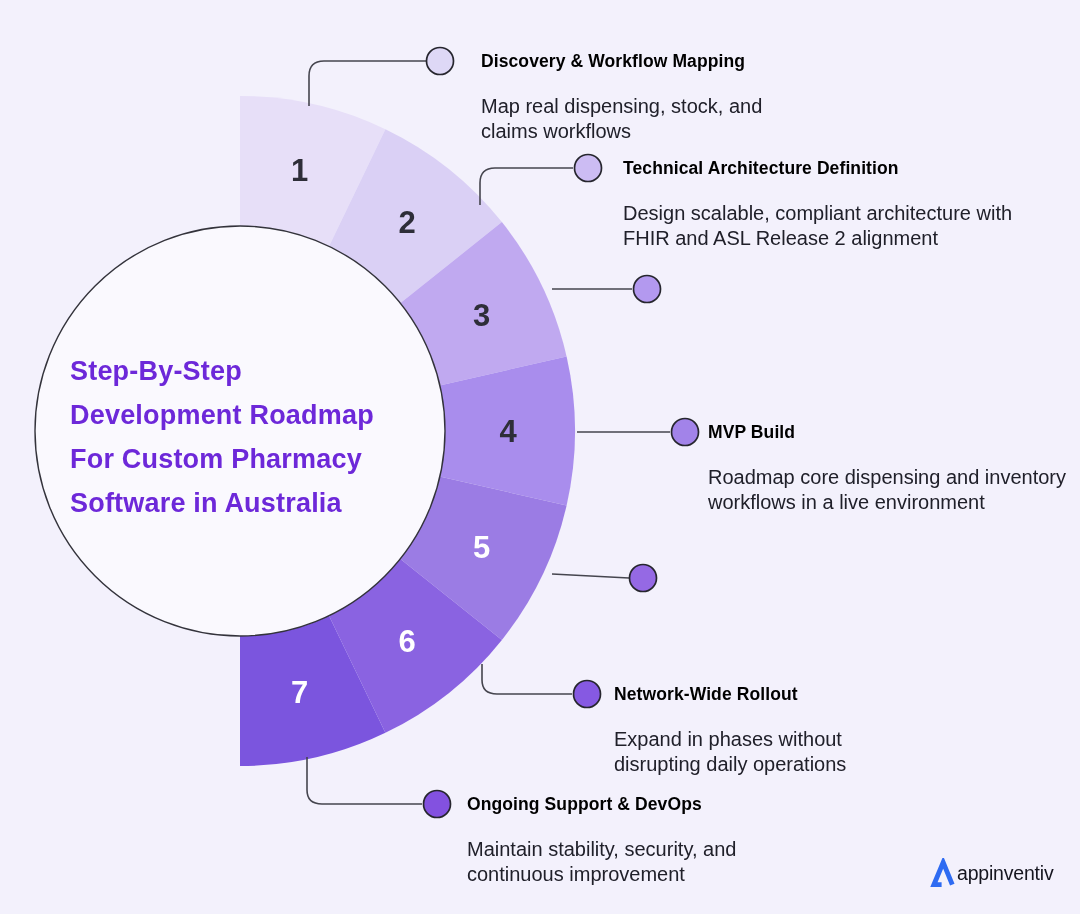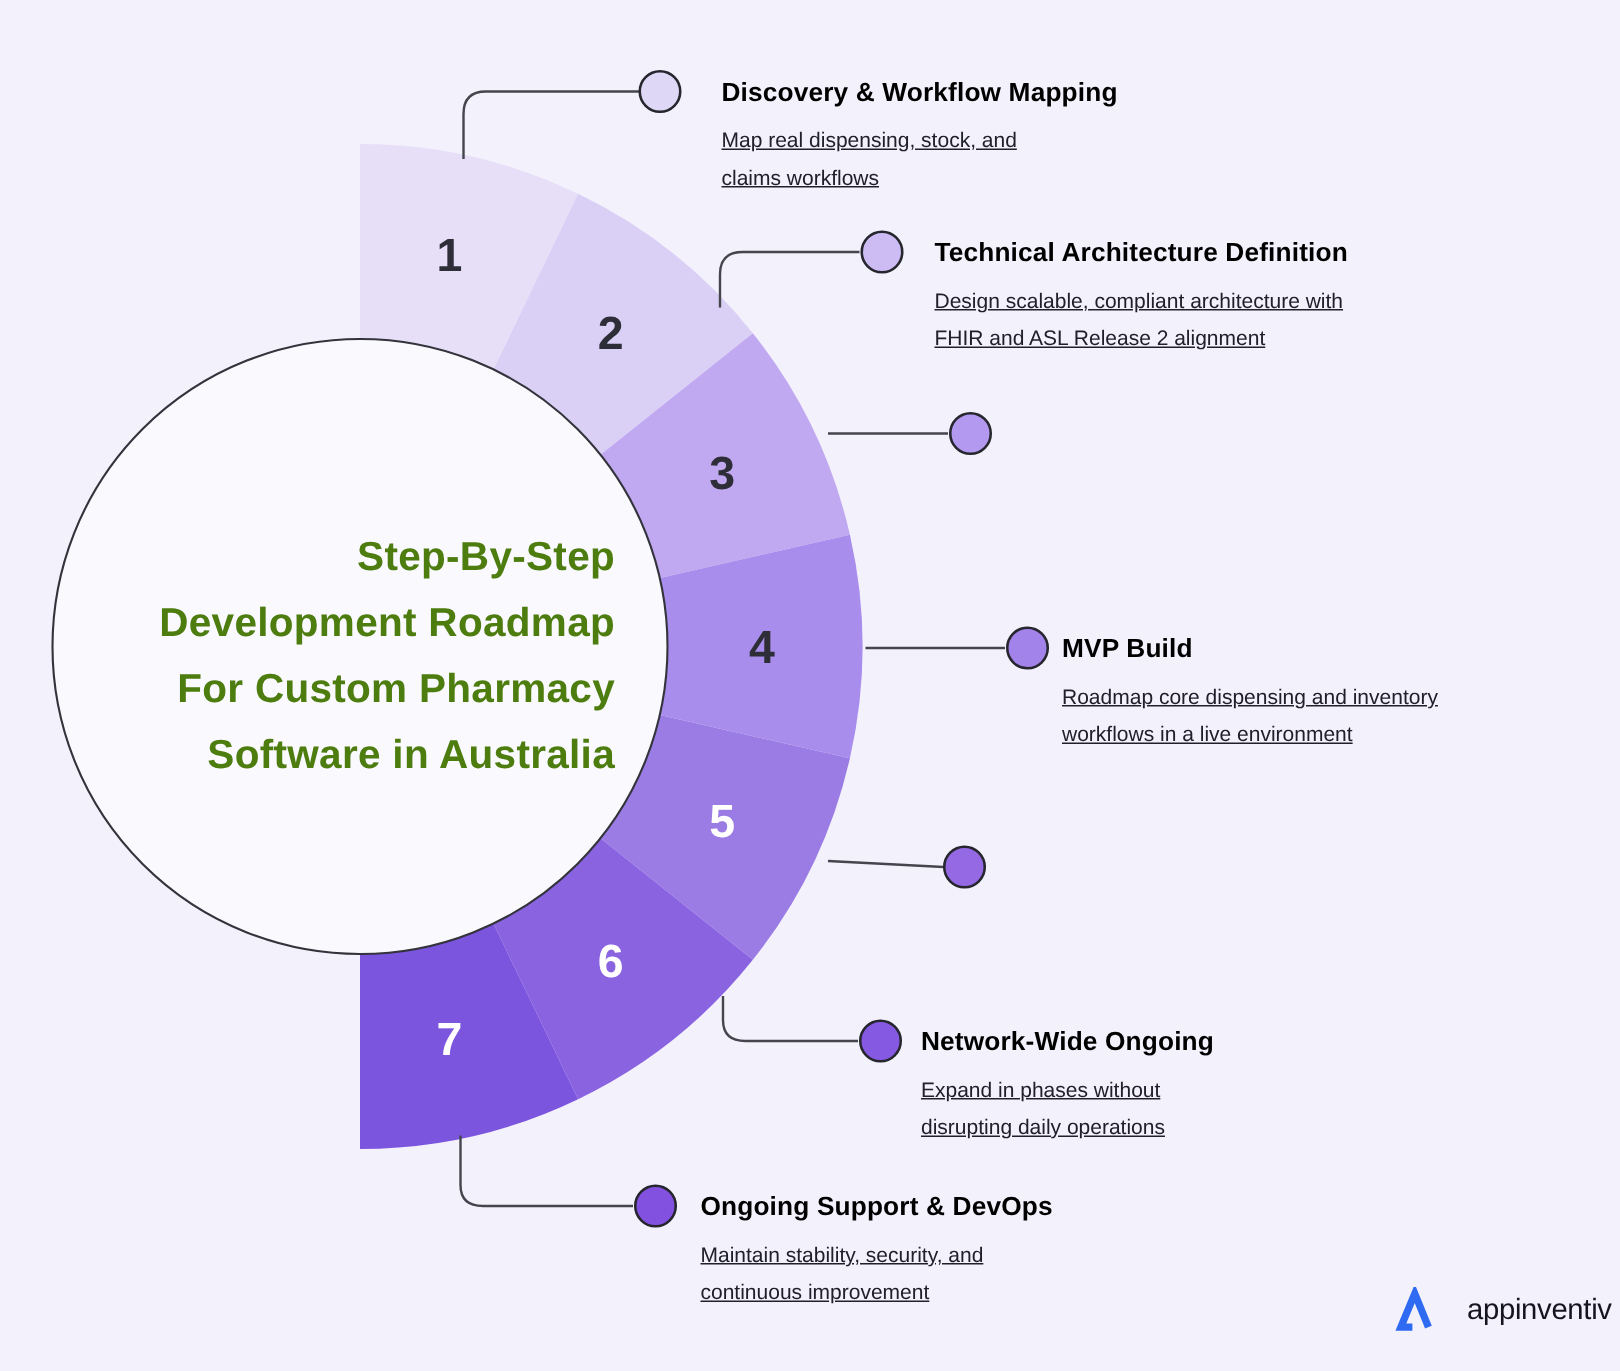--- a/index.html
+++ b/index.html
@@ -9,34 +9,34 @@
     background:#f3f1fc;
   }
   .stage{position:absolute;inset:0;}
   svg#diagram{position:absolute;left:0;top:0;}
   .center-circle{fill:#faf9fe;stroke:#33333b;stroke-width:1.4;}
   .connector{fill:none;stroke:#45454e;stroke-width:1.6;}
   .dot{stroke:#26262e;stroke-width:1.7;}
   .seg-num{font-family:"Liberation Sans","DejaVu Sans",sans-serif;font-size:31px;font-weight:700;text-anchor:middle;}
   .center-title{
     position:absolute;left:70px;top:349px;width:340px;
-    text-align:right;font-size:27px;font-weight:700;line-height:44px;
-    color:#4d7c0f;white-space:pre-line;letter-spacing:.2px;
+    text-align:left;font-size:27px;font-weight:700;line-height:44px;
+    color:#6d28d9;white-space:pre-line;letter-spacing:.2px;
   }
   .callout{position:absolute;}
   .callout-title{font-size:17.5px;font-weight:700;color:#000000;line-height:22px;letter-spacing:.1px;}
-  .callout-desc{font-size:14px;font-weight:400;color:#20202a;line-height:25px;margin-top:9px;white-space:pre-line;text-decoration:underline;}
+  .callout-desc{font-size:20px;font-weight:400;color:#20202a;line-height:25px;margin-top:22px;white-space:pre-line;}
   .c1{left:481px;top:50px;}
   .c2{left:623px;top:157px;}
   .c3{left:677px;top:278px;}
   .c4{left:708px;top:421px;}
   .c5{left:674px;top:567px;}
   .c6{left:614px;top:683px;}
   .c7{left:467px;top:793px;}
-  .logo{position:absolute;left:930px;top:858px;display:flex;align-items:center;gap:22px;}
+  .logo{position:absolute;left:930px;top:858px;display:flex;align-items:center;gap:1px;}
   .logo-text{font-size:19.5px;font-weight:500;color:#15151f;letter-spacing:-.2px;}
 </style>
 </head>
 <body style="background: rgb(243, 241, 252);">
 
 <div class="stage">
 
   <svg id="diagram" width="1080" height="914" viewBox="0 0 1080 914">
     <g id="fan">
         <path d="M240,431 L240.0,96.0 A335,335 0 0 1 385.4,129.2 Z" fill="#e7dff8"></path>
@@ -89,21 +89,21 @@
     <div class="callout-title">Technical Architecture Definition</div>
     <div class="callout-desc">Design scalable, compliant architecture with
 FHIR and ASL Release 2 alignment</div>
   </div>
   <div class="callout c4">
     <div class="callout-title">MVP Build</div>
     <div class="callout-desc">Roadmap core dispensing and inventory
 workflows in a live environment</div>
   </div>
   <div class="callout c6">
-    <div class="callout-title">Network-Wide Ongoing</div>
+    <div class="callout-title">Network-Wide Rollout</div>
     <div class="callout-desc">Expand in phases without
 disrupting daily operations</div>
   </div>
   <div class="callout c7">
     <div class="callout-title">Ongoing Support &amp; DevOps</div>
     <div class="callout-desc">Maintain stability, security, and
 continuous improvement</div>
   </div>
 
   <div class="logo">

